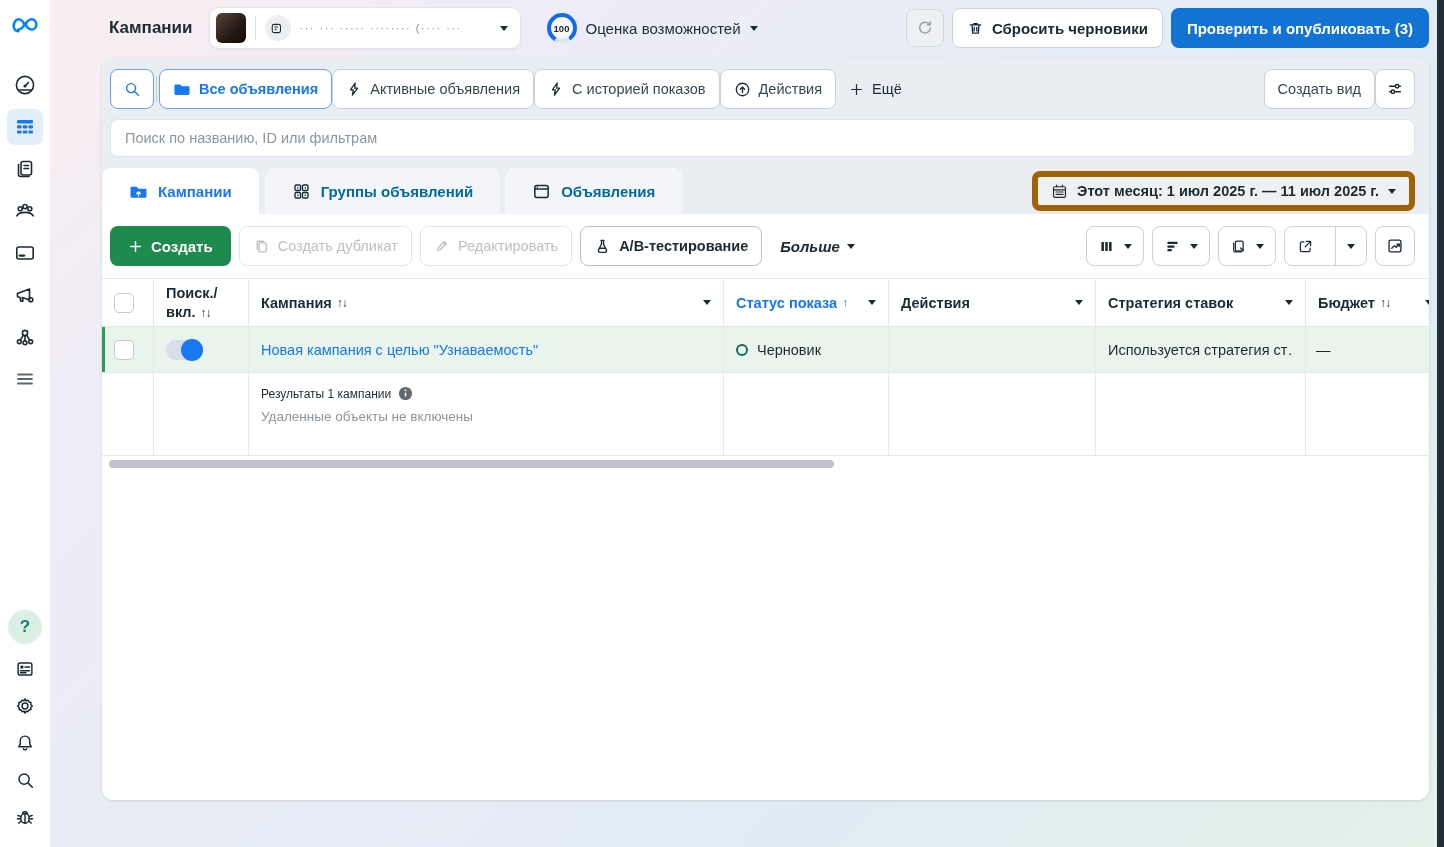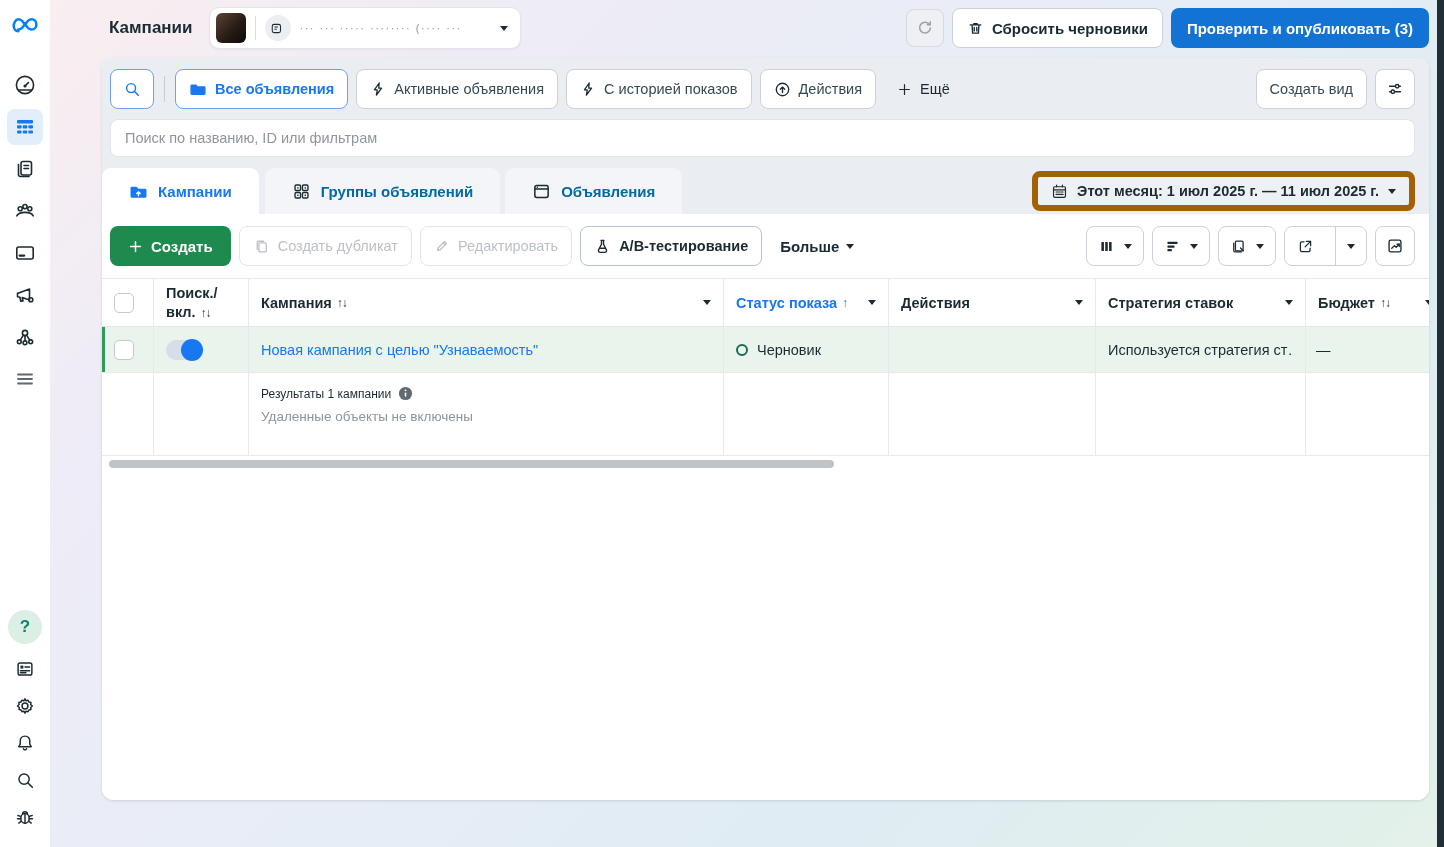--- a/index.html
+++ b/index.html
@@ -44,21 +44,21 @@
   .btn.secondary { background:#fff; border-color:#cbd0d6; color:#1c2b33; padding:0 14px; }
   .btn.secondary svg { stroke:#1c2b33; fill:none; stroke-width:1.6; stroke-linecap:round; stroke-linejoin:round; }
   .btn.primary { background:#1373d4; color:#fff; padding:0 16px; border:none; }
 
   
   .card-wrap { flex:1 1 auto; padding:2px 8px 47px 8px; min-height:0; }
   .card { height:100%; background:#fff; border-radius:10px 10px 12px 12px; overflow:hidden; display:flex; flex-direction:column; box-shadow:0 1px 3px rgba(0,0,0,.12); }
   .upper { background:#eaeef2; }
 
   
-  .filters { display:flex; align-items:center; gap:8px; padding:11px 14px 10px 8px; }
+  .filters { display:flex; align-items:center; gap:0; padding:11px 14px 10px 8px; }
   .chip { height:40px; background:#fff; border:1px solid #ccd1d7; border-radius:8px; display:inline-flex; align-items:center; gap:8px; padding:0 13px; font-size:14.5px; font-weight:500; color:#344854; cursor:pointer; white-space:nowrap; }
   .chip svg { stroke:#1c2b33; fill:none; stroke-width:1.6; stroke-linecap:round; stroke-linejoin:round; flex:0 0 auto; }
   .chip.blue { border-color:#6ba1ee; color:#1877f2; font-weight:600; }
   .chip.iconed { width:44px; padding:0; justify-content:center; }
   .chip.ghost { border:none; background:transparent; font-weight:500; color:#1c2b33; }
   .filt-divider { width:1px; height:26px; background:#c9cdd2; margin:0 2px; }
   .filters .push { margin-left:auto; }
 
   
   .searchrow { padding:0 14px 11px 8px; }
@@ -74,21 +74,21 @@
   .date-pill svg { stroke:#1c2b33; fill:none; stroke-width:1.4; stroke-linecap:round; }
 
   
   .lower { flex:1 1 auto; background:#fff; display:flex; flex-direction:column; min-height:0; }
   .toolbar { display:flex; align-items:center; gap:8px; padding:12px 14px 12px 8px; }
   .btn.create { background:#1e8a4e; color:#ffffff; padding:0 18px; border:none; }
   .btn.create svg { stroke:#fff; stroke-width:2; fill:none; stroke-linecap:round; }
   .chip.disabled { color:#bcc1c6; cursor:default; border-color:#e2e5e8; }
   .chip.disabled svg { stroke:#bcc1c6; }
   .chip.abtest { border-color:#b4c3d4; font-weight:600; color:#1c2b33; }
-  .more-btn { display:inline-flex; align-items:center; gap:7px; font-size:15px; font-weight:600; margin-left:10px; cursor:pointer; }
+  .more-btn { display:inline-flex; align-items:center; gap:7px; font-size:15px; font-weight:600; margin-left:10px; cursor:pointer;font-style:italic; }
   .toolbar .push { margin-left:auto; }
   .tool-chip { height:40px; border:1px solid #ccd1d7; border-radius:8px; background:#fff; display:inline-flex; align-items:center; gap:9px; padding:0 11px; cursor:pointer; }
   .tool-chip svg { flex:0 0 auto; }
   .tool-chip.split { padding:0; }
   .tool-chip.split .seg { height:100%; display:inline-flex; align-items:center; padding:0 12px; }
   .tool-chip.split .seg + .seg { border-left:1px solid #ccd1d7; padding:0 11px; }
   .tool-chip.square { width:40px; padding:0; justify-content:center; }
 
   
   .table { border-top:1px solid #e7e9ed; font-size:14.5px; }
@@ -238,20 +238,27 @@
         <svg width="15" height="15" viewBox="0 0 20 20">
             <rect x="3" y="4.5" width="11" height="11" rx="2.5"></rect>
             <path d="M6 8h4.5M6 11h3"></path>
             <path d="M16.5 8.2h.01M16.5 11h.01" stroke-width="2"></path>
           </svg>
       </div>
       <div class="redacted">··· ··· ····· ········ (···· ···</div>
       <span class="caret"></span>
     </div>
 
+    <div class="score-wrap">
+      <div class="gauge">
+          <div class="gauge-in">100</div>
+        </div>
+      <div class="score-label">Оценка возможностей</div>
+      <span class="caret"></span>
+    </div>
 
     <div class="top-right">
       <div class="icon-chip">
         <svg width="18" height="18" viewBox="0 0 20 20">
             <path d="M15 6.2A6 6 0 1 0 16 10"></path>
             <path d="M15.8 3.2v3.2h-3.2"></path>
           </svg>
       </div>
       <div class="btn secondary">
         <svg width="17" height="17" viewBox="0 0 20 20">

